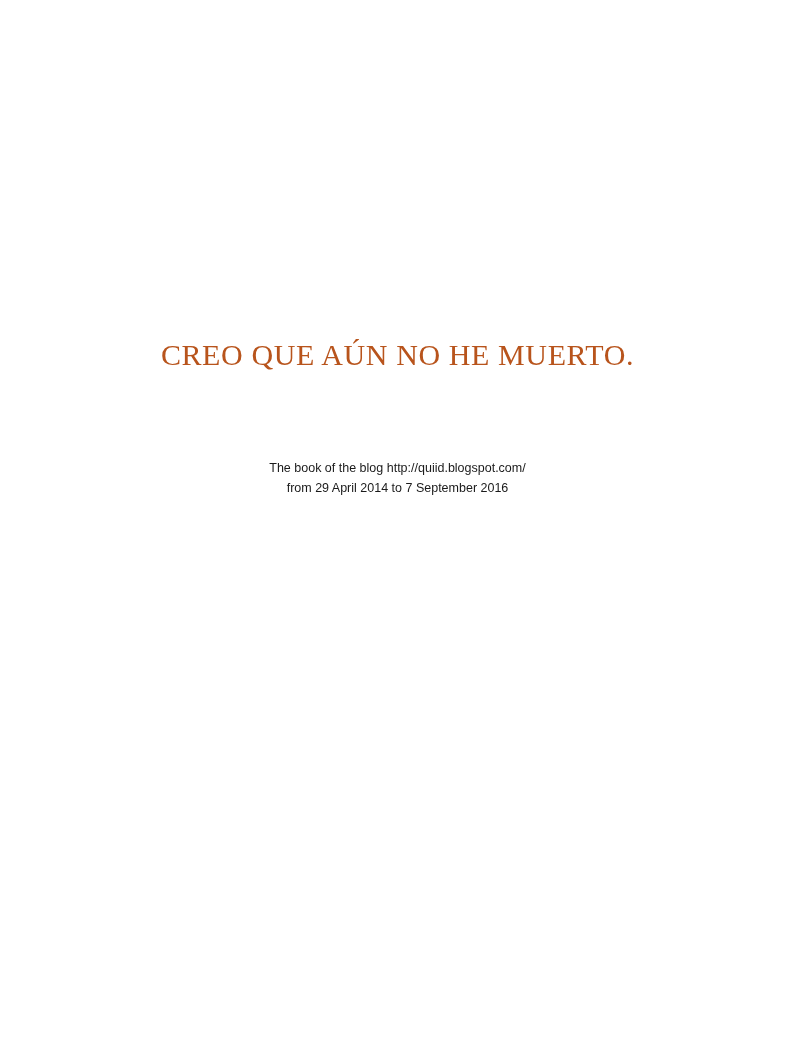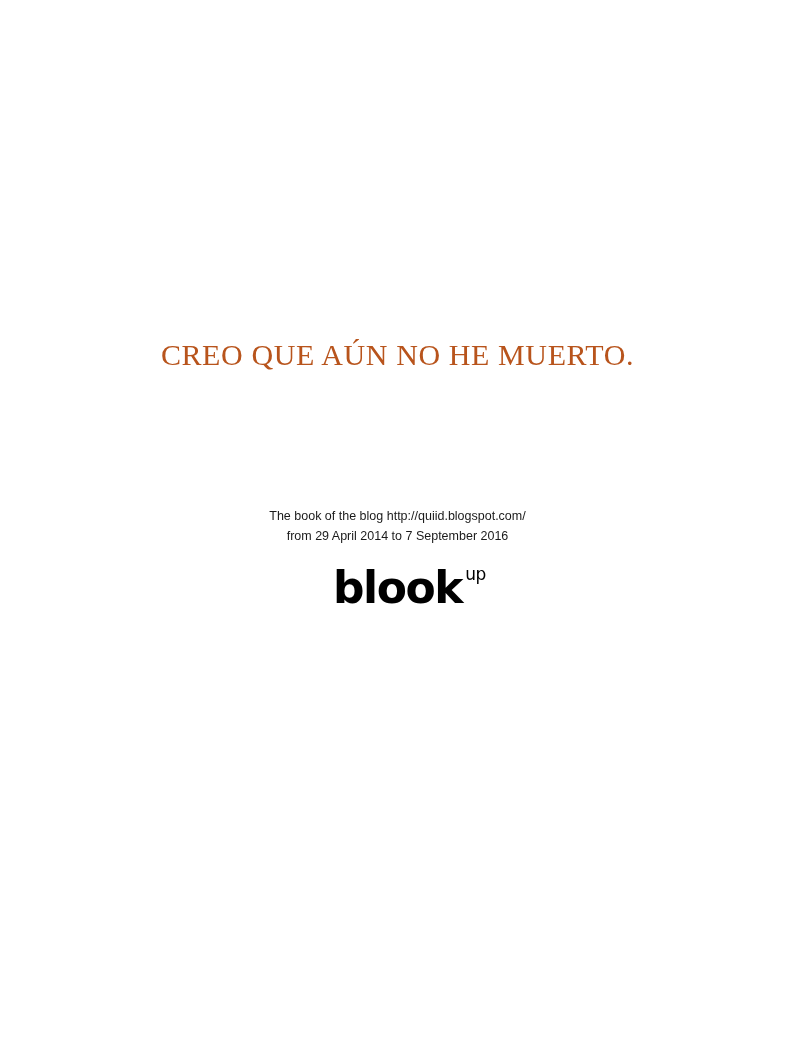--- a/index.html
+++ b/index.html
@@ -36,21 +36,20 @@
   .subtitle-block {
     position: absolute;
     top: 458px;
     left: 0;
     width: 795px;
     text-align: center;
     font-family: "Liberation Sans", sans-serif;
     font-size: 12.5px;
     color: #1a1a1a;
     line-height: 20px;
-    margin-top: 48px;
   }
   .subtitle-line {
     display: block;
     white-space: nowrap;
   }
   .logo-block {
     position: absolute;
     top: 566px;
     left: 0;
     width: 795px;
@@ -87,20 +86,14 @@
 
   <div class="title-block">
     <div class="book-title">CREO QUE AÚN NO HE MUERTO.</div>
   </div>
 
   <div class="subtitle-block">
     <span class="subtitle-line">The book of the blog http://quiid.blogspot.com/</span>
     <span class="subtitle-line">from 29 April 2014 to 7 September 2016</span>
   </div>
 
-  <div class="logo-block">
-    <span class="logo">
-      <span class="logo-main">blook</span>
-      <span class="logo-sup">up</span>
-    </span>
-  </div>
 
 </div>
 
 </body></html>

